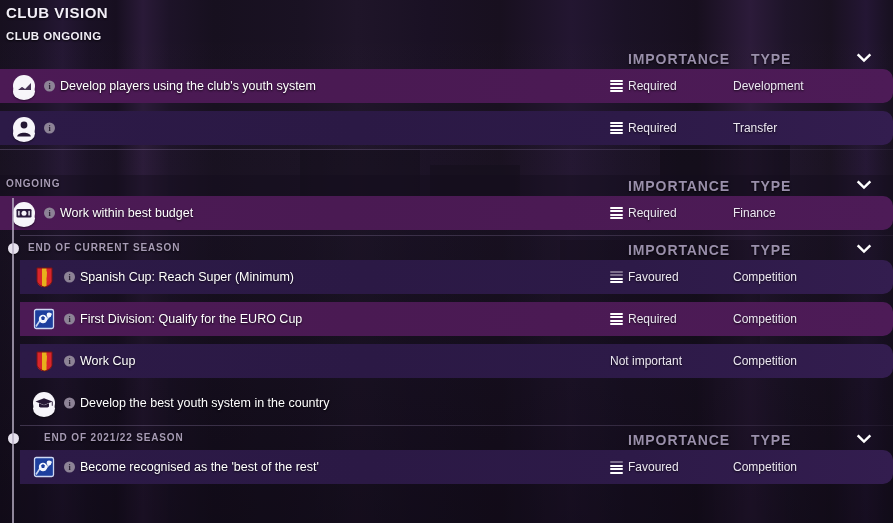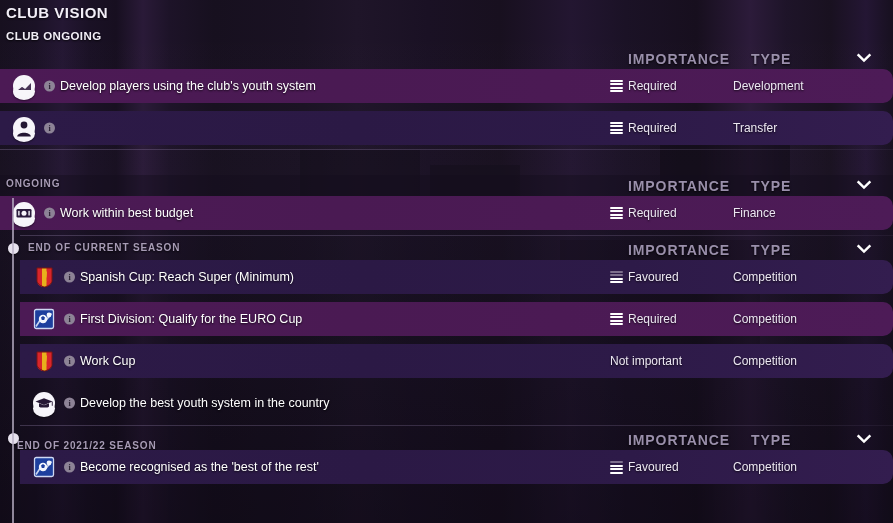--- a/index.html
+++ b/index.html
@@ -309,21 +309,21 @@
               <circle cx="11" cy="11" r="11" fill="#f7f5fa"></circle>
               <path d="M11 6.2 L19.5 9.6 L11 13 L2.5 9.6 Z" fill="#241633"></path>
               <path d="M6 11.2 L6 14.4 C6 16 16 16 16 14.4 L16 11.2 L11 13.2 Z" fill="#241633"></path>
               <rect x="18.8" y="9.6" width=".9" height="4.2" fill="#241633"></rect>
             </svg></span></span>
         <span class="info">i</span>
         <span class="label">Develop the best youth system in the country</span>
       </div>
       <div class="divider" style="left:20px; top:425px; width:873px;"></div>
       <div class="tl-dot" style="top:433px;"></div>
-      <div class="grp-title" style="left:17px; top:432px;margin-top:8px;">END OF 2021/22 SEASON</div>
+      <div class="grp-title" style="left:44px; top:432px;">END OF 2021/22 SEASON</div>
       <div class="colhead" style="left:0; top:432px; width:893px;">
         <span class="lbl imp">IMPORTANCE</span>
         <span class="lbl typ">TYPE</span>
         <span class="chev">
           <svg width="16" height="12" viewBox="0 0 16 12">
             <path d="M2.5 3.2 L8 8.6 L13.5 3.2" stroke="#ffffff" stroke-width="2.4" fill="none" stroke-linecap="square"></path>
           </svg>
         </span>
       </div>
       <div class="row indent v-dark" style="top:450px;">

